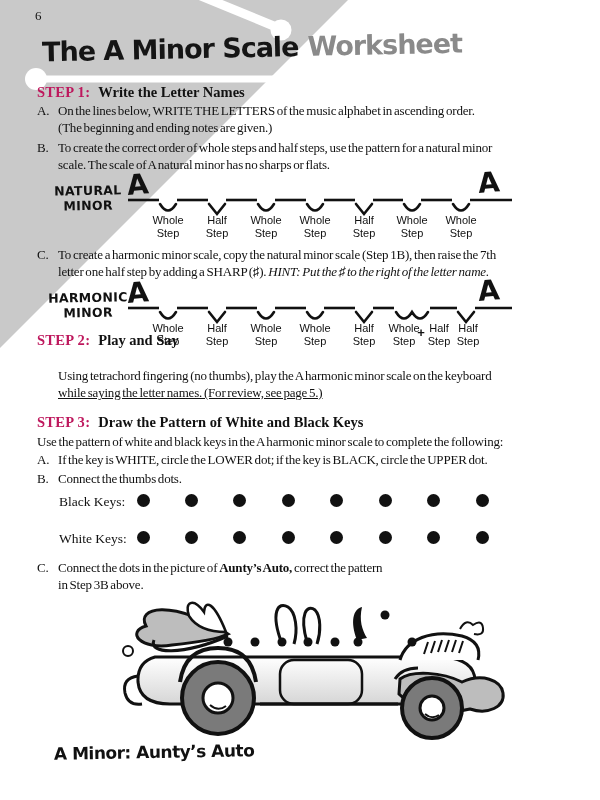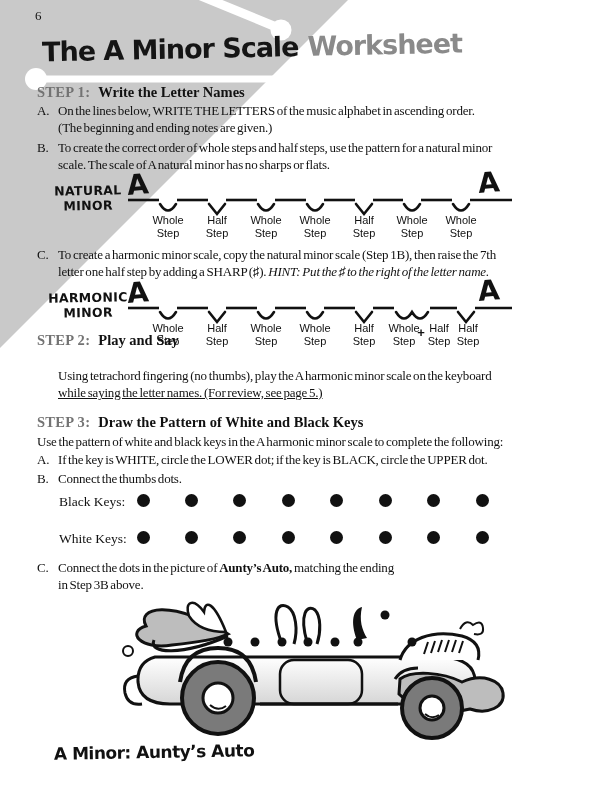--- a/index.html
+++ b/index.html
@@ -9,21 +9,21 @@
   #banner-svg{position:absolute;left:0;top:0;z-index:0;}
   
   .title{position:absolute;left:42px;top:32px;z-index:2;white-space:nowrap;
          font-family:"DejaVu Sans",sans-serif;font-weight:bold;font-size:27px;
          letter-spacing:-1px;transform:rotate(-1.2deg);}
   .title .t-main{color:#151515;}
   .title .t-accent{color:#8a8a8a;margin-left:9px;}
   .pagenum{position:absolute;left:35px;top:8px;font-size:13px;z-index:2;}
   
   .stephead-row{position:absolute;left:37px;white-space:nowrap;z-index:2;font-size:14.5px;}
-  .steplab{font-weight:bold;color:#737373;letter-spacing:.3px;}
+  .steplab{font-weight:bold;color:#be185d;letter-spacing:.3px;}
   .stephead{font-weight:bold;color:#111;margin-left:8px;}
   .body-line,.item{position:absolute;font-size:13px;letter-spacing:-.2px;word-spacing:-1.2px;
                    white-space:nowrap;z-index:2;line-height:16.5px;}
   .item{left:37px;display:flex;}
   .item .ltr{width:21px;flex:none;}
   .ital{font-style:italic;margin-top:43px;}
   .b{font-weight:bold;}
   
   .diag-svg{position:absolute;left:0;width:600px;height:40px;z-index:2;}
   .diag-name{position:absolute;width:110px;text-align:center;z-index:2;
@@ -161,21 +161,21 @@
         <div>Connect the thumbs dots.</div>
       </span>
   </div>
 
   <div class="keys-label" style="top:494px;">Black Keys:</div>
   <div class="keys-label" style="top:531px;text-align:center;">White Keys:</div>
 
   <div class="item" style="top:560px;">
     <span class="ltr">C.</span>
     <span class="txt">
-      <div><span>Connect the dots in the picture of </span><span class="b">Aunty’s Auto,</span><span> matching the ending</span></div>
+      <div><span>Connect the dots in the picture of </span><span class="b">Aunty’s Auto,</span><span> correct the pattern</span></div>
       <div>in Step 3B above.</div>
     </span>
   </div>
 
   <svg id="car-svg" viewBox="0 0 430 165">
     <defs>
       <linearGradient id="bodyg" x1="0" y1="0" x2="0" y2="1">
         <stop offset="0" stop-color="#ffffff"></stop>
           <stop offset="1" stop-color="#d6d6d6"></stop>
       </linearGradient>

